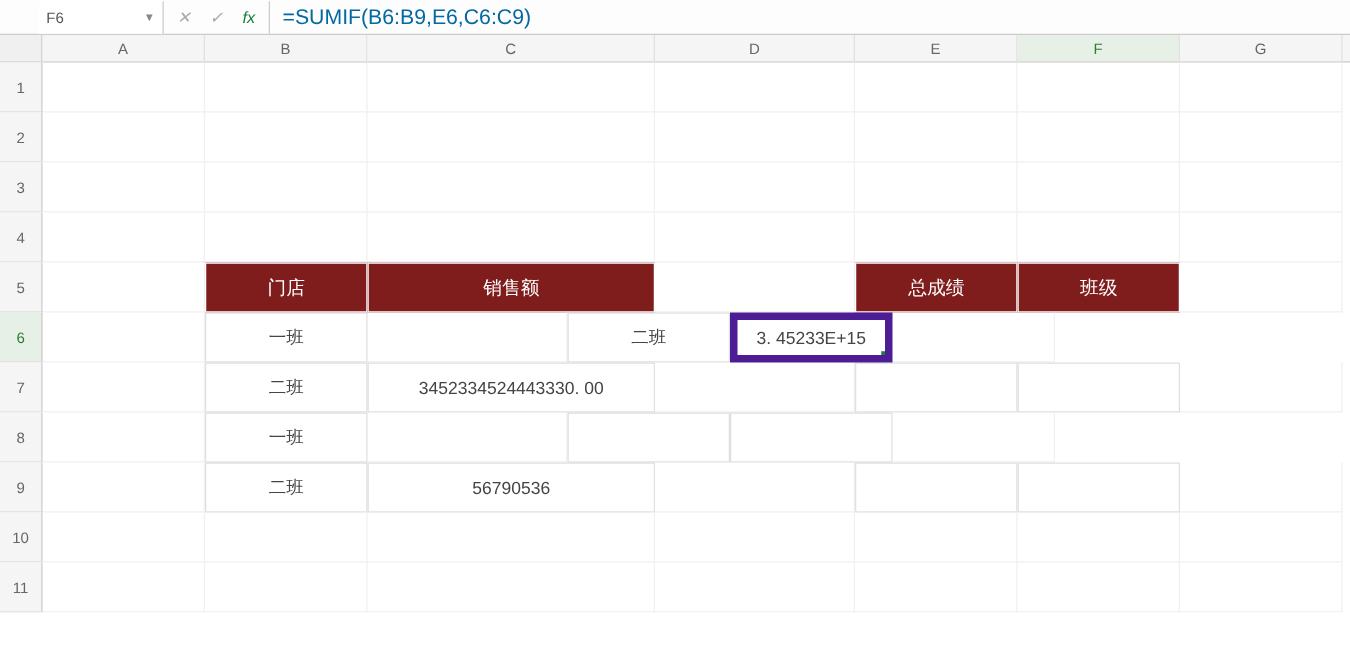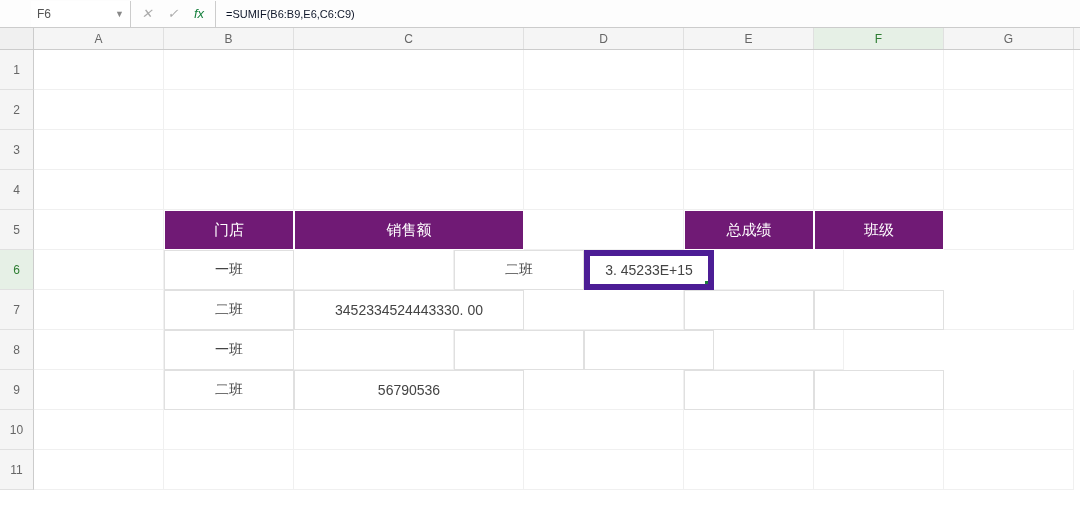--- a/index.html
+++ b/index.html
@@ -47,22 +47,22 @@
       color: #aaaaaa;
       width: 16px;
       text-align: center;
       font-style: italic;
     }
     .fb-btn.check { color: #aaaaaa; }
     .fb-btn.fx { color: #15803d; font-style: italic; text-align: center; }
     .formula-input {
       flex: 1;
       padding: 0 10px;
-      font-size: 11px;
-      color: #0f172a;
+      font-size: 17px;
+      color: #0369a1;
       display: flex;
       align-items: center;
       height: 26px;
     }
     .sheet-container {
       display: flex;
       flex-direction: column;
     }
     .col-headers {
       display: flex;
@@ -125,21 +125,21 @@
       display: flex;
       align-items: center;
       justify-content: center;
       font-size: 14px;
       color: #444444;
       padding: 0 4px;
       overflow: hidden;
       white-space: nowrap;
     }
     .cell.header-cell {
-      background: #701a75;
+      background: #7f1d1d;
       color: #ffffff;
       font-size: 15px;
       border: 1px solid #ffffff;
     }
     .cell.data-cell {
       border: 1px solid #e0e0e0;
     }
     .cell.active-cell {
       border: 6px solid #4c1d95;
     }

